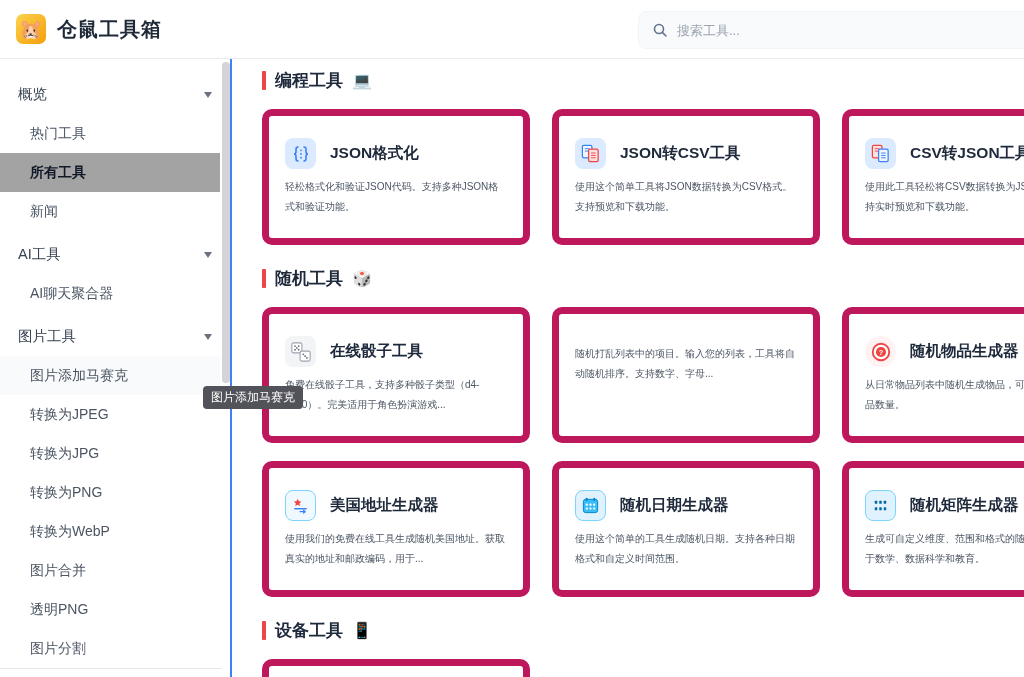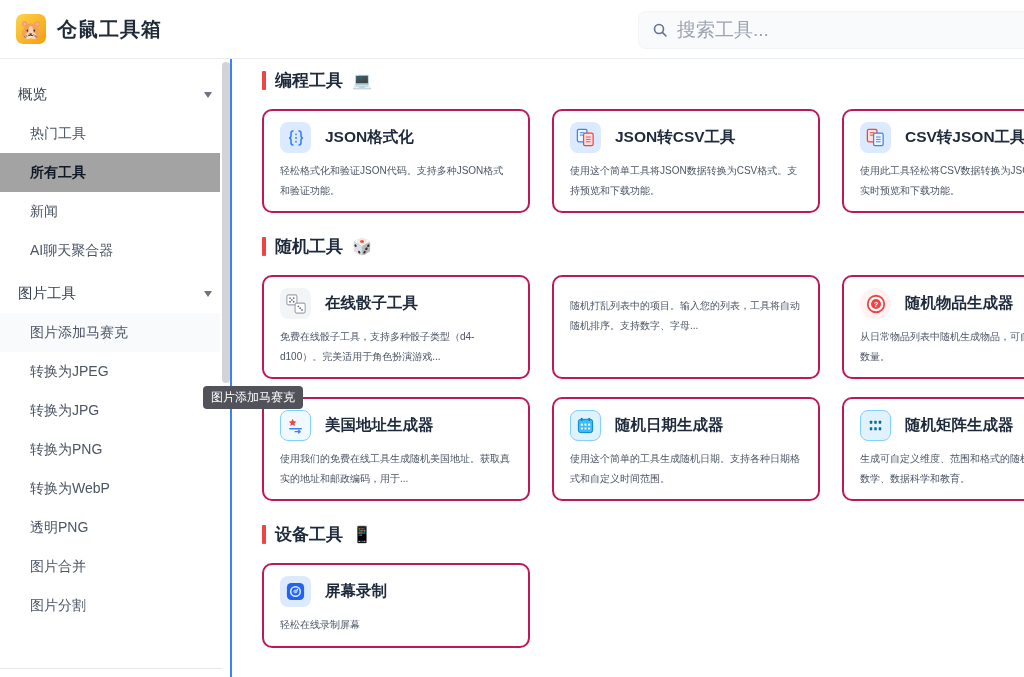--- a/index.html
+++ b/index.html
@@ -8,21 +8,21 @@
 
   
   .header { height:59px; border-bottom:1px solid #e9ecef; display:flex; align-items:center;
     padding:0 16px; position:relative; background:#fff; }
   .logo { width:30px; height:30px; border-radius:7px; background:linear-gradient(135deg,#fcd34d,#f59e0b);
     display:flex; align-items:center; justify-content:center; font-size:19px; line-height:1; }
   .app-title { font-size:20px; font-weight:bold; margin-left:11px; color:#1f2937; letter-spacing:1px; }
   .search-box { position:absolute; left:638px; top:11px; width:420px; height:38px; background:#f9fafb;
     border:1px solid #f3f4f6; border-radius:8px; display:flex; align-items:center; padding:0 13px; }
   .search-box input { border:none; background:transparent; outline:none; margin-left:9px;
-    font-size:19px; color:#374151; width:320px; font-family:inherit; }
+    font-size:13px; color:#374151; width:320px; font-family:inherit; }
   .search-box input::placeholder { color:#9aa3af; }
 
   
   .layout { display:flex; height:618px; }
 
   
   .sidebar { width:232px; flex-shrink:0; border-right:2px solid #3b82f6; padding-top:16px; position:relative; }
   .group-header { height:39px; display:flex; align-items:center; justify-content:space-between;
     padding:0 18px; font-size:14.5px; color:#374151; font-weight:500; cursor:pointer; }
   .group-gap { margin-top:4px; }
@@ -41,21 +41,21 @@
 
   
   .main { flex:1; padding:6px 0 0 30px; }
   .section-title { display:flex; align-items:center; gap:9px; height:26px; margin:20px 0 16px; }
   .section-title.first { margin-top:2px; }
   .accent-bar { width:4px; height:19px; border-radius:1px; background:#ef4444; }
   .section-label { font-size:17px; font-weight:bold; color:#1e293b; }
   .section-emoji { font-size:16px; }
 
   .cards { display:grid; grid-template-columns:repeat(3,268px); gap:18px 22px; width:848px; }
-  .card { border:2px solid #be185d; border-radius:10px; background:#fff; padding:11px 16px; cursor:pointer; }
+  .card { border:7px solid #be185d; border-radius:10px; background:#fff; padding:22px 16px; cursor:pointer; }
   .card-head { display:flex; align-items:center; gap:14px; }
   .tool-icon { width:31px; height:31px; border-radius:8px; display:flex; align-items:center;
     justify-content:center; flex-shrink:0; }
   .i-blue   { background:#dbeafe; }
   .i-gray   { background:#f3f4f6; }
   .i-indigo { background:#eef2ff; border-radius:50%; }
   .i-red    { background:#fef2f2; border-radius:50%; }
   .i-skyline{ background:#f0f9ff; border:1.5px solid #7dd3fc; }
   .i-sky    { background:#e0f2fe; border:1.5px solid #7dd3fc; }
   .card-title { font-size:15.5px; font-weight:bold; color:#1e293b; }
@@ -89,20 +89,24 @@
     <div class="side-item">
       <span>热门工具</span>
     </div>
     <div class="side-item selected">
       <span>所有工具</span>
     </div>
     <div class="side-item">
       <span>新闻</span>
     </div>
 
+    <div class="group-header group-gap">
+      <span>AI工具</span>
+      <span class="caret"></span>
+    </div>
     <div class="side-item">
       <span>AI聊天聚合器</span>
     </div>
 
     <div class="group-header group-gap">
       <span>图片工具</span>
       <span class="caret"></span>
     </div>
     <div class="side-item hovered">
       <span>图片添加马赛克</span>
@@ -113,24 +117,24 @@
     <div class="side-item">
       <span>转换为JPG</span>
     </div>
     <div class="side-item">
       <span>转换为PNG</span>
     </div>
     <div class="side-item">
       <span>转换为WebP</span>
     </div>
     <div class="side-item">
+      <span>图片合并</span>
+    </div>
+    <div class="side-item">
       <span>透明PNG</span>
-    </div>
-    <div class="side-item">
-      <span>图片合并</span>
     </div>
     <div class="side-item">
       <span>图片分割</span>
     </div>
 
     <div class="sidebar-divider"></div>
   </div>
 
   <div class="main">
 

